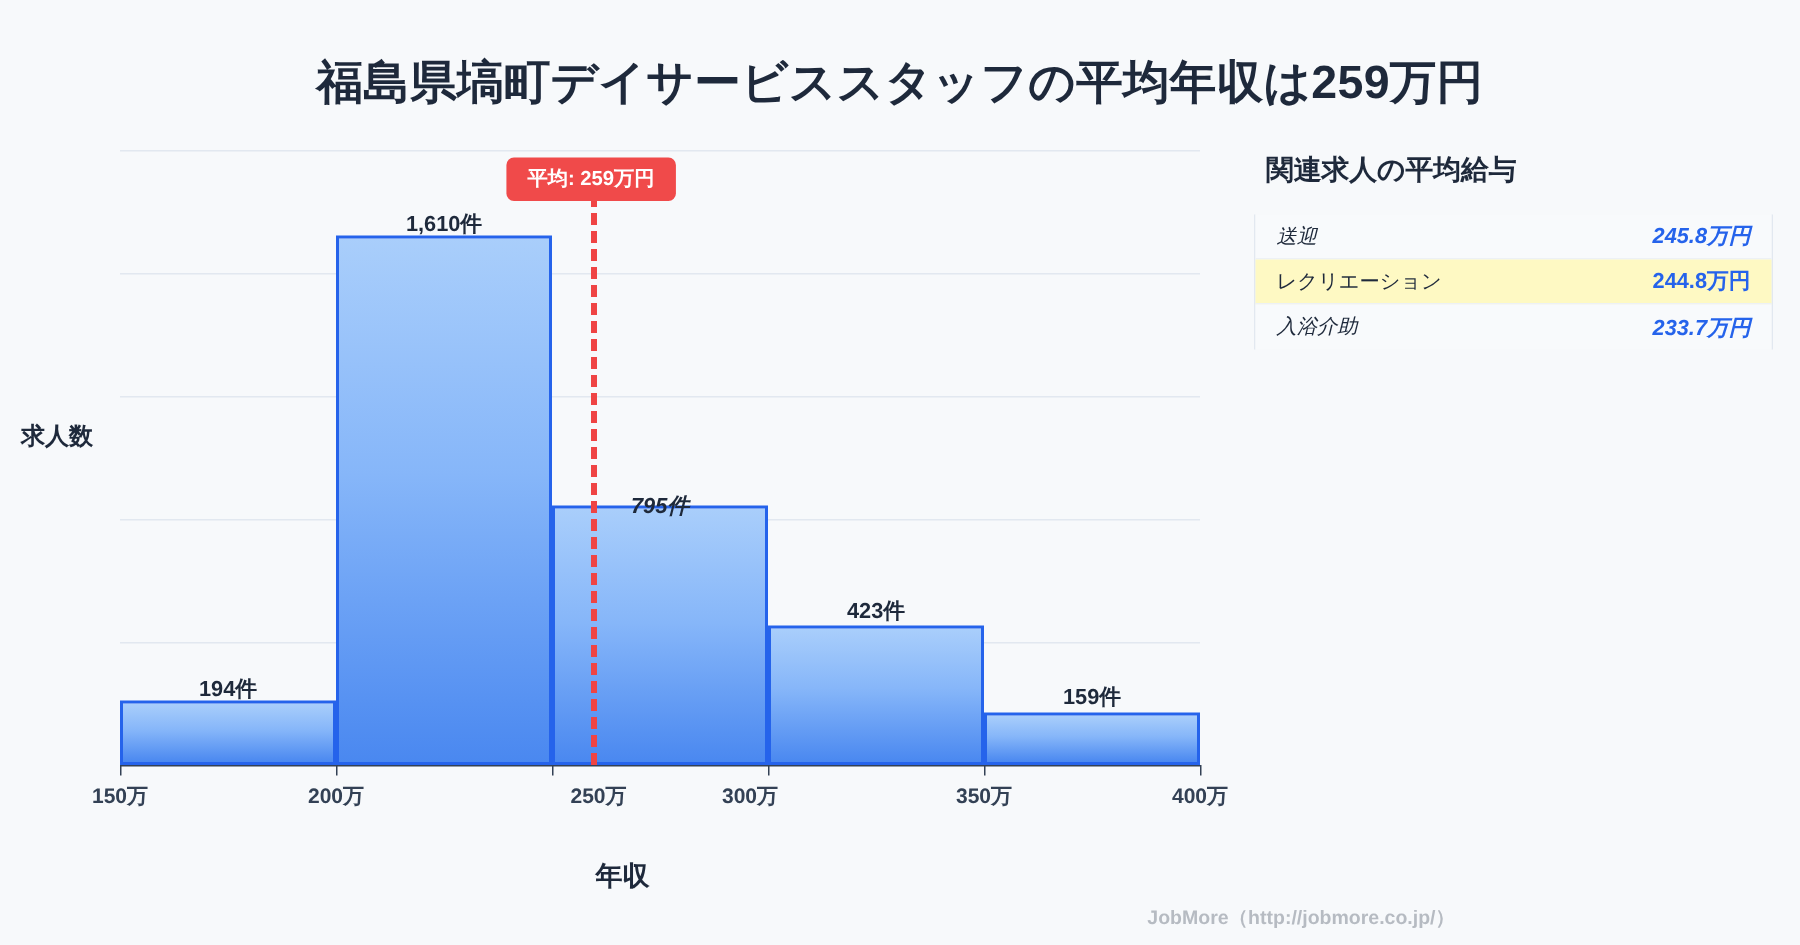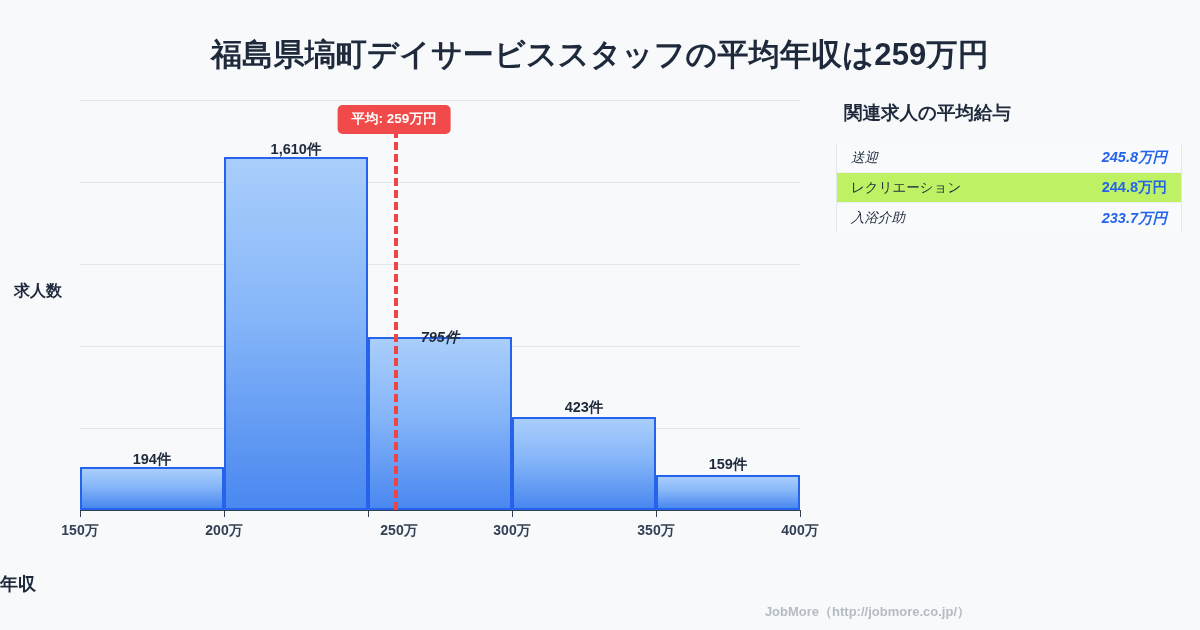--- a/index.html
+++ b/index.html
@@ -39,21 +39,21 @@
   .xlabel {
     position:absolute; top:522px; transform:translateX(-50%);
     font-size:14px; font-weight:bold; color:#334155; white-space:nowrap;
   }
 
   .ylabel-text {
     position:absolute; left:14px; top:281px;
     font-size:16px; font-weight:bold; color:#1E293B; white-space:nowrap;
   }
   .xaxis-title {
-    position:absolute; left:0; top:572px; width:830px; text-align:left;
+    position:absolute; left:0; top:572px; width:830px; text-align:center;
     font-size:18px; font-weight:bold; color:#1E293B;
   }
 
   .bar {
     position:absolute; bottom:0;
     background:linear-gradient(180deg,#A9CEFB 0%,#86B6F9 45%,#4A88F0 100%);
     border:2px solid #2563EB;
   }
   .bar-label {
     position:absolute; transform:translateX(-50%);
@@ -78,21 +78,21 @@
     font-size:18.5px; font-weight:bold; color:#1E293B; margin-bottom:18px;padding-left:8px;
   }
   .table { border-left:1px solid #E2E8F0; border-right:1px solid #E2E8F0; }
   .trow {
     display:flex; align-items:center; justify-content:space-between;
     height:30px; padding:0 14px;
     border-bottom:1px solid #EDF1F5;
   }
   .trow:last-child { border-bottom:none; }
   .trow.odd  { background:#F8FAFC;font-style:italic; }
-  .trow.even { background:#bef264; }
+  .trow.even { background:#fef9c3; }
   .tname  { font-size:13.5px; color:#1E293B; white-space:nowrap; }
   .tvalue { font-size:14.5px; font-weight:bold; color:#2563EB; white-space:nowrap; }
 
   
   .footer {
     position:absolute; right:18px; bottom:9px;
     font-size:13px; font-weight:bold; color:#B6BBC2; white-space:nowrap;
   }
 </style>
 </head>
@@ -136,21 +136,21 @@
     <div class="tick" style="left:80px;"></div>
     <div class="tick" style="left:224px;"></div>
     <div class="tick" style="left:368px;"></div>
     <div class="tick" style="left:512px;"></div>
     <div class="tick" style="left:656px;"></div>
     <div class="tick" style="left:800px;"></div>
 
     <div class="xlabel" style="left:80px;">150万</div>
     <div class="xlabel" style="left:224px;">200万</div>
     <div class="xlabel" style="left:368px;margin-left:31px;">250万</div>
-    <div class="xlabel" style="left:512px;">300万</div>
+    <div class="xlabel" style="left:500px;">300万</div>
     <div class="xlabel" style="left:656px;">350万</div>
     <div class="xlabel" style="left:800px;">400万</div>
 
     <div class="xaxis-title">年収</div>
   </div>
 
   <div class="panel">
     <div class="panel-title">関連求人の平均給与</div>
     <div class="table">
       <div class="trow odd">

